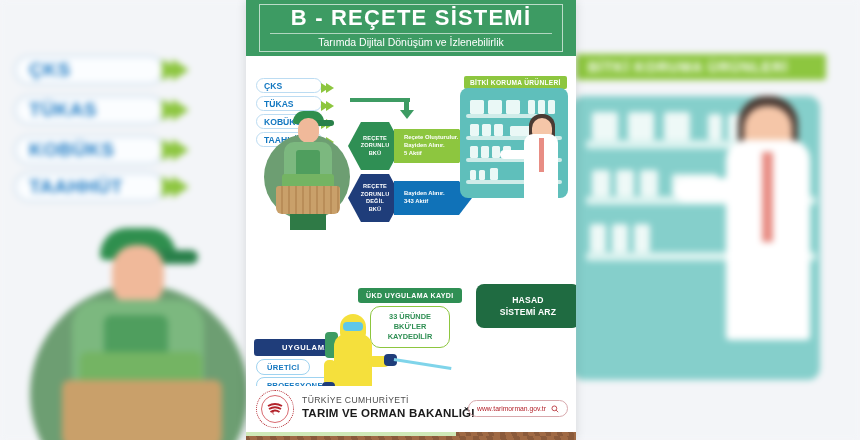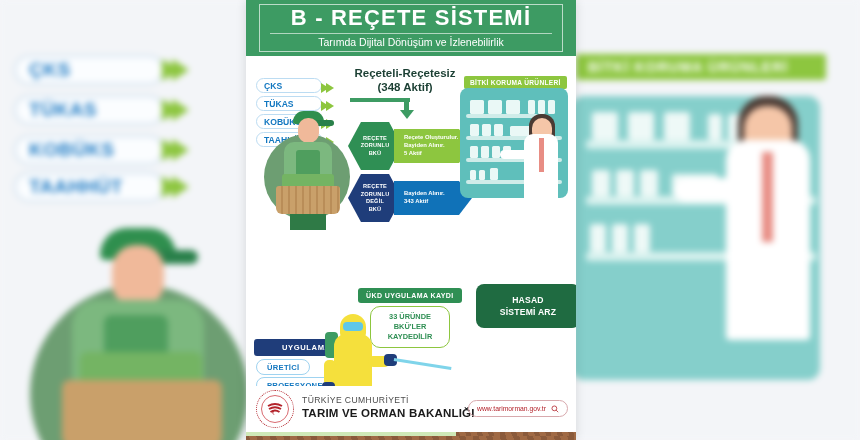--- a/index.html
+++ b/index.html
@@ -261,24 +261,20 @@
       <div class="side-chev" style="top:45px"></div>
       <div class="side-pill" style="top:58px">
           <span>KOBÜKS</span>
         </div>
       <div class="side-chev" style="top:63px"></div>
       <div class="side-pill" style="top:76px">
           <span>TAAHHÜT</span>
         </div>
       <div class="side-chev" style="top:81px"></div>
 
-      <div class="rx-head">
-        <div>Reçeteli-Reçetesiz</div>
-        <div>(348 Aktif)</div>
-      </div>
       <div class="rx-arrow-stem"></div>
       <div class="rx-arrow-down"></div>
       <div class="rx-arrow-tip"></div>
 
       <div class="hexa green" style="left:102px; top:66px">
         <span>REÇETE</span>
         <span>ZORUNLU</span>
         <span>BKÜ</span>
       </div>
       <div class="abar lime" style="left:148px; top:73px; width:78px;">

